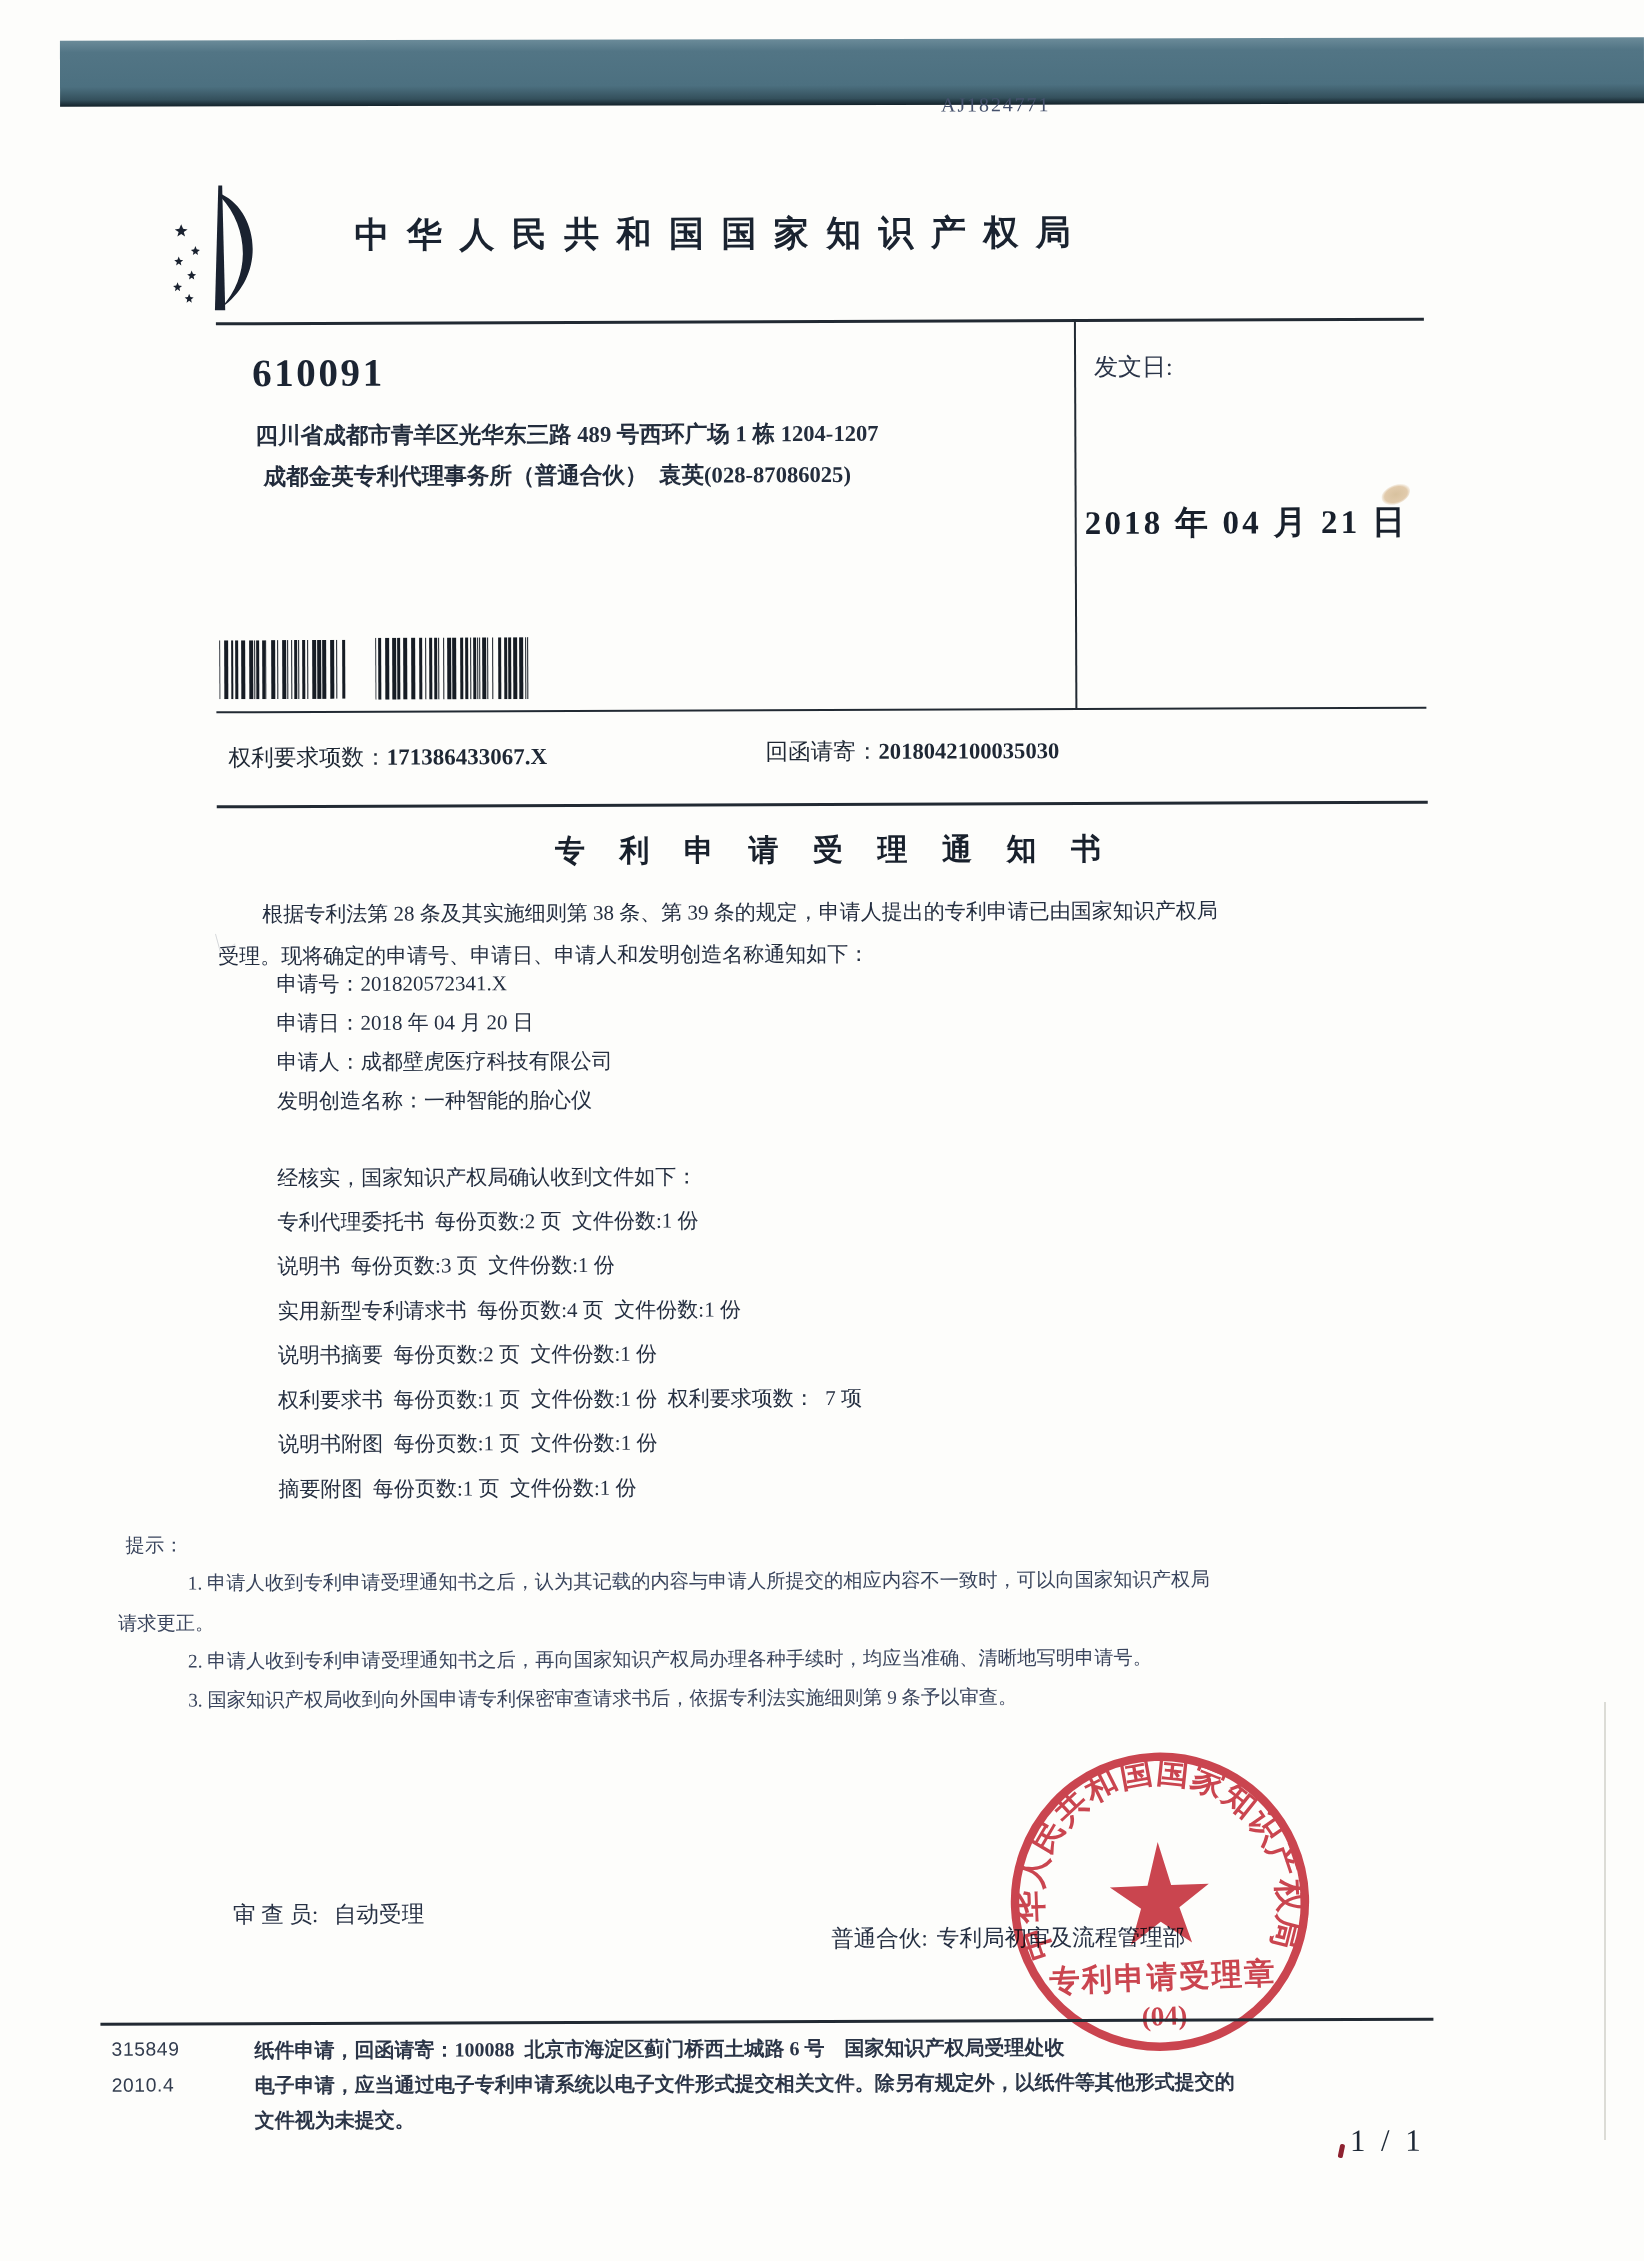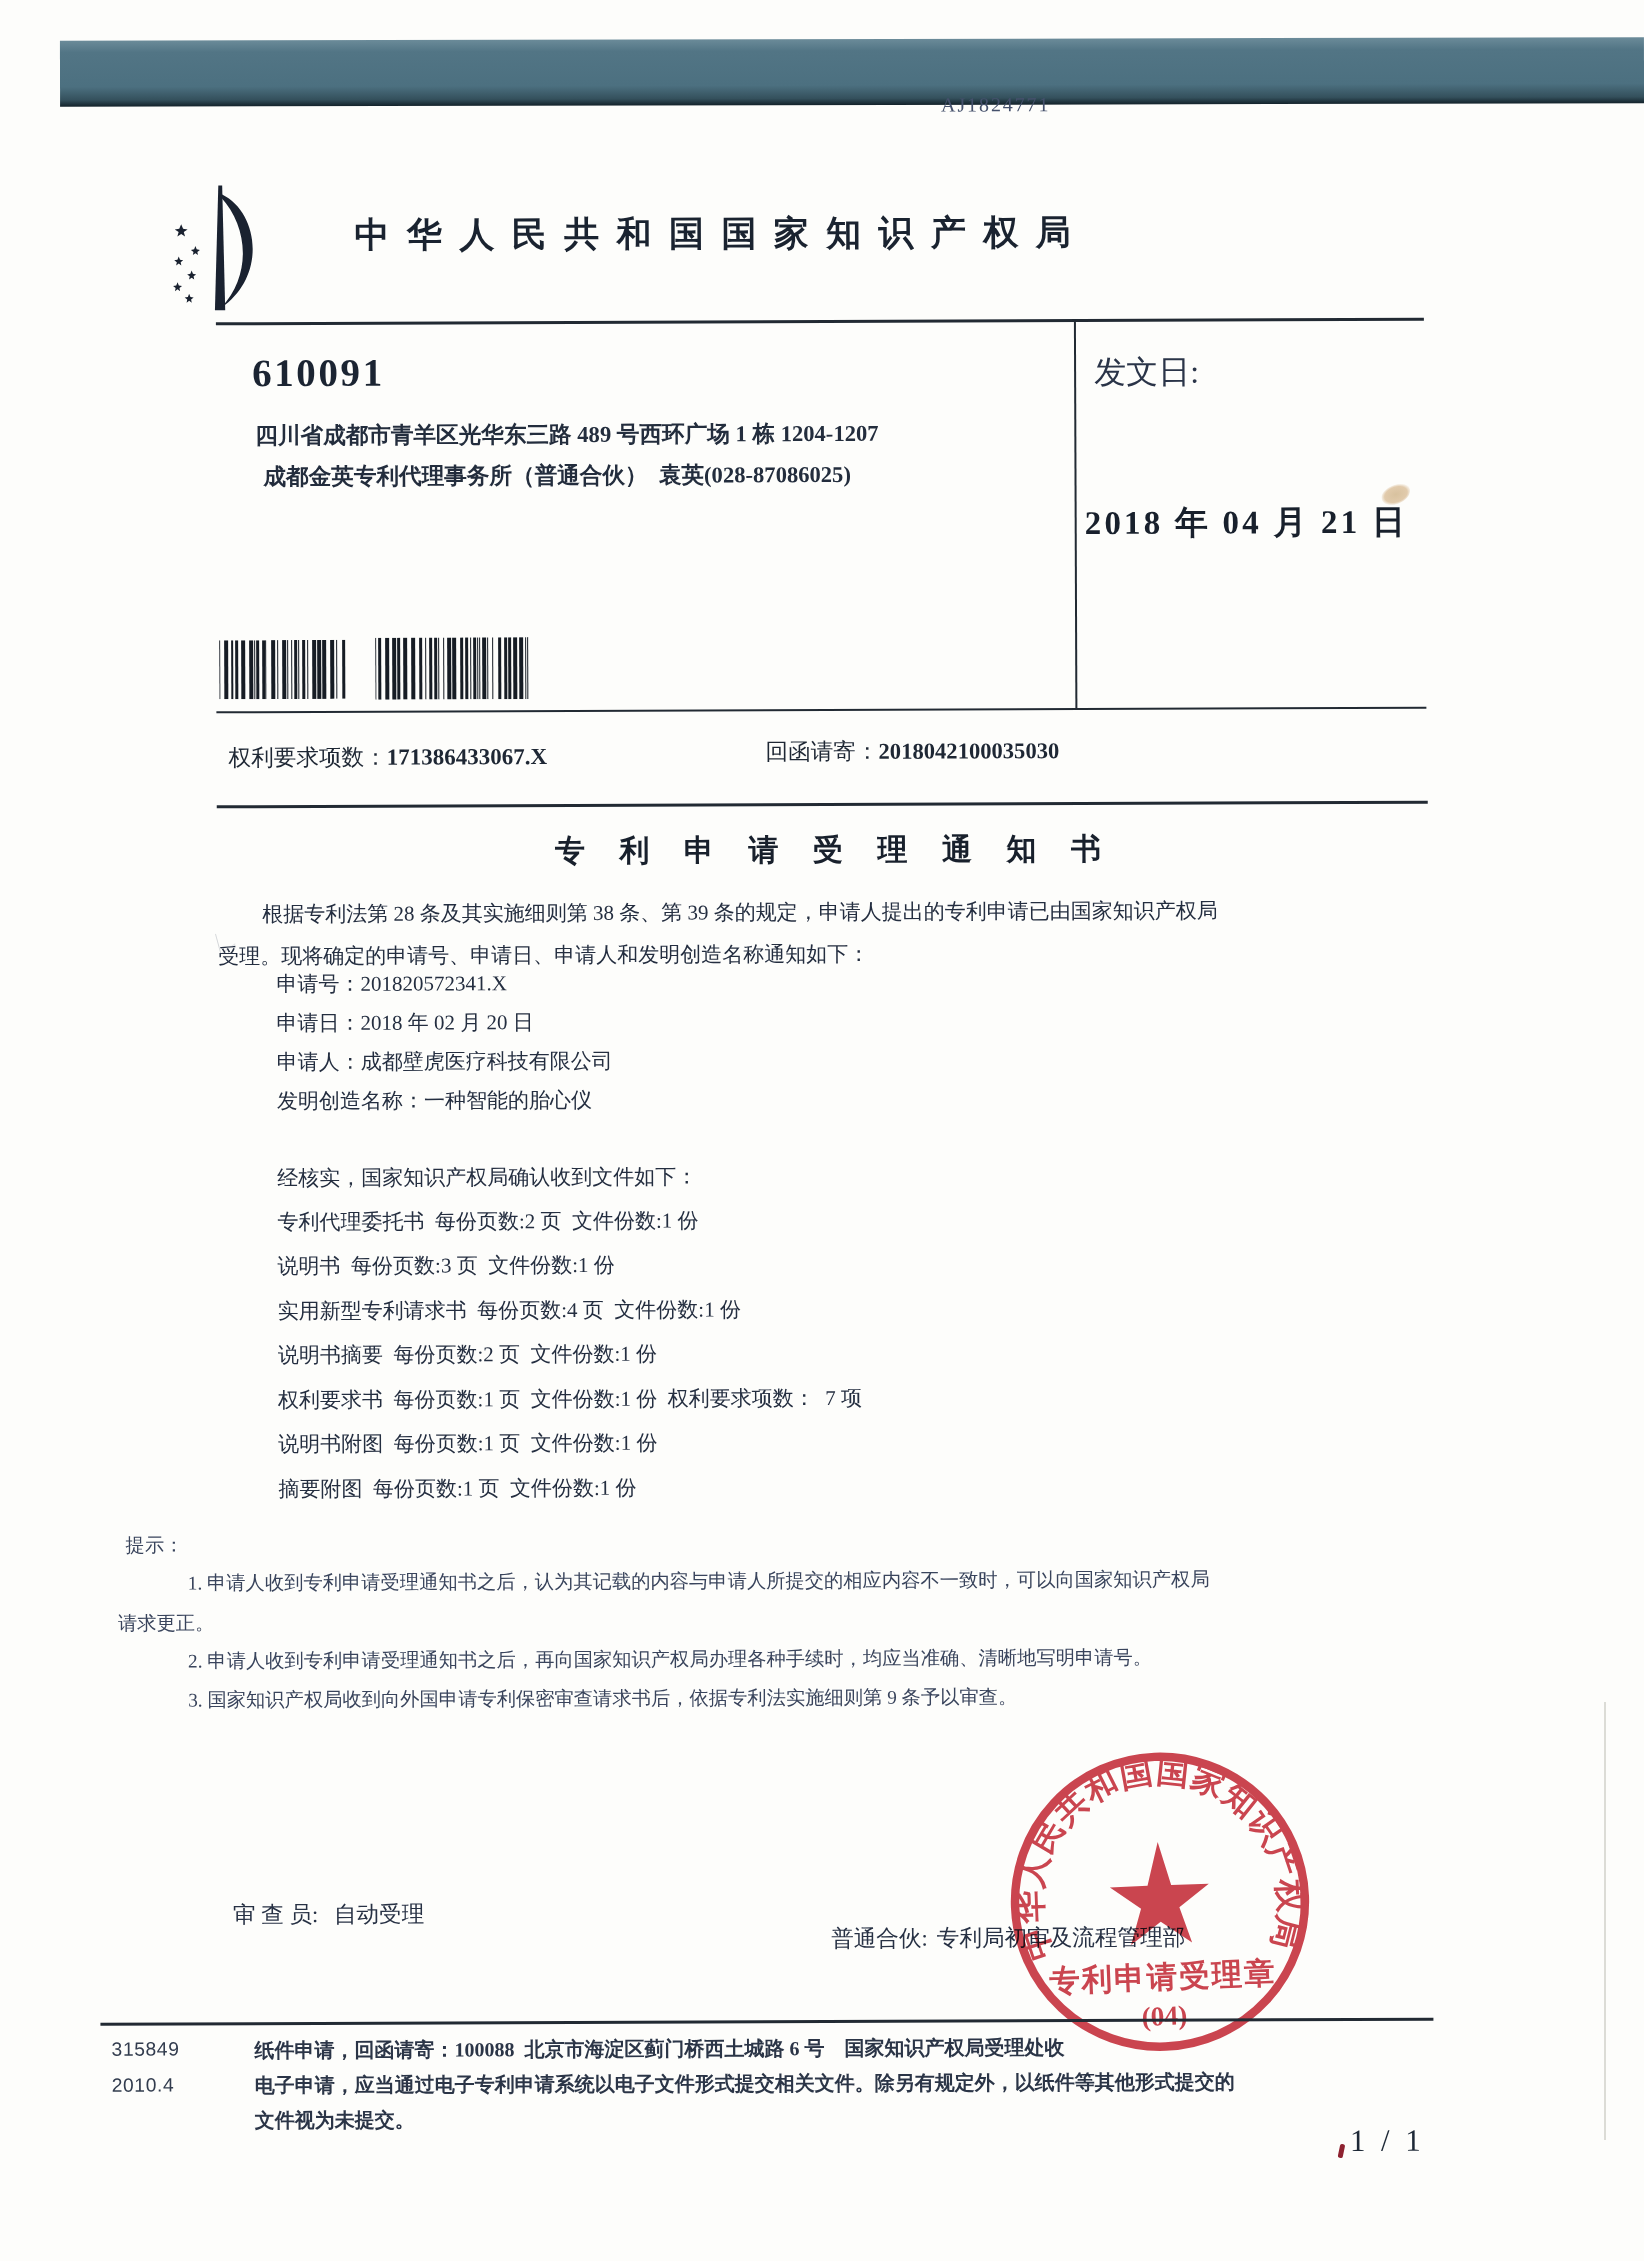--- a/index.html
+++ b/index.html
@@ -18,21 +18,21 @@
   .doc{position:absolute;left:0;top:0;width:1644px;height:2261px;transform:rotate(-0.22deg);transform-origin:822px 1128px;}
   .code-tr{left:945px;top:94px;font-size:20px;letter-spacing:1.9px;color:#44506b;}
   
   .agency{left:358px;top:210px;font-size:35px;font-weight:bold;letter-spacing:17.4px;color:#1a2330;}
   
   .rule{background:#222a33;}
   
   .postal{left:255px;top:348px;font-size:39px;font-weight:bold;letter-spacing:2.6px;color:#1b2432;}
   .addr1{left:258px;top:418px;font-size:22.6px;font-weight:600;color:#232d3d;}
   .addr2{left:266px;top:459px;font-size:22.6px;font-weight:600;color:#232d3d;}
-  .fw-label{left:1097px;top:352px;font-size:32px;color:#2a3448;}
+  .fw-label{left:1097px;top:352px;font-size:24px;color:#2a3448;}
   .fw-date{left:1087px;top:502px;font-size:33px;font-weight:bold;letter-spacing:3.2px;color:#18202c;}
   
   .barcode{position:absolute;overflow:hidden;}
   .barcode i{position:absolute;top:0;bottom:0;background:#161c24;}
   
   .ref-row{left:230px;top:740px;font-size:22.6px;color:#1e2734;}
   .ref-row b{font-size:23px;}
   .ref-serial{left:767px;top:736px;font-size:22.6px;color:#1e2734;}
   
   .notice-title{left:556px;top:830px;font-size:30px;font-weight:bold;letter-spacing:13.5px;color:#18202c;}
@@ -151,21 +151,21 @@
 
   <div class="abs ref-row t"><span>权利要求项数：</span><b>171386433067.X</b></div>
   <div class="abs ref-serial t"><span>回函请寄：</span><b>2018042100035030</b></div>
 
   <div class="abs notice-title t">专 利 申 请 受 理 通 知 书</div>
 
   <div class="abs body-line t" style="left:219px;top:898px;padding-left:44px">根据专利法第 28 条及其实施细则第 38 条、第 39 条的规定，申请人提出的专利申请已由国家知识产权局</div>
   <div class="abs body-line t" style="left:219px;top:940px">受理。现将确定的申请号、申请日、申请人和发明创造名称通知如下：</div>
 
   <div class="abs body-line t" style="left:277px;top:968px">申请号：201820572341.X</div>
-  <div class="abs body-line t" style="left:277px;top:1007px">申请日：2018 年 02 月 20 日</div>
+  <div class="abs body-line t" style="left:277px;top:1007px">申请日：2018 年 04 月 20 日</div>
   <div class="abs body-line t" style="left:277px;top:1046px">申请人：成都壁虎医疗科技有限公司</div>
   <div class="abs body-line t" style="left:277px;top:1085px">发明创造名称：一种智能的胎心仪</div>
 
   <div class="abs body-line t" style="left:277px;top:1162px">经核实，国家知识产权局确认收到文件如下：</div>
   <div class="abs body-line t" style="left:277px;top:1206px">专利代理委托书  每份页数:2 页  文件份数:1 份</div>
   <div class="abs body-line t" style="left:277px;top:1250px">说明书  每份页数:3 页  文件份数:1 份</div>
   <div class="abs body-line t" style="left:277px;top:1295px">实用新型专利请求书  每份页数:4 页  文件份数:1 份</div>
   <div class="abs body-line t" style="left:277px;top:1339px">说明书摘要  每份页数:2 页  文件份数:1 份</div>
   <div class="abs body-line t" style="left:277px;top:1384px">权利要求书  每份页数:1 页  文件份数:1 份  权利要求项数：  7 项</div>
   <div class="abs body-line t" style="left:277px;top:1428px">说明书附图  每份页数:1 页  文件份数:1 份</div>

